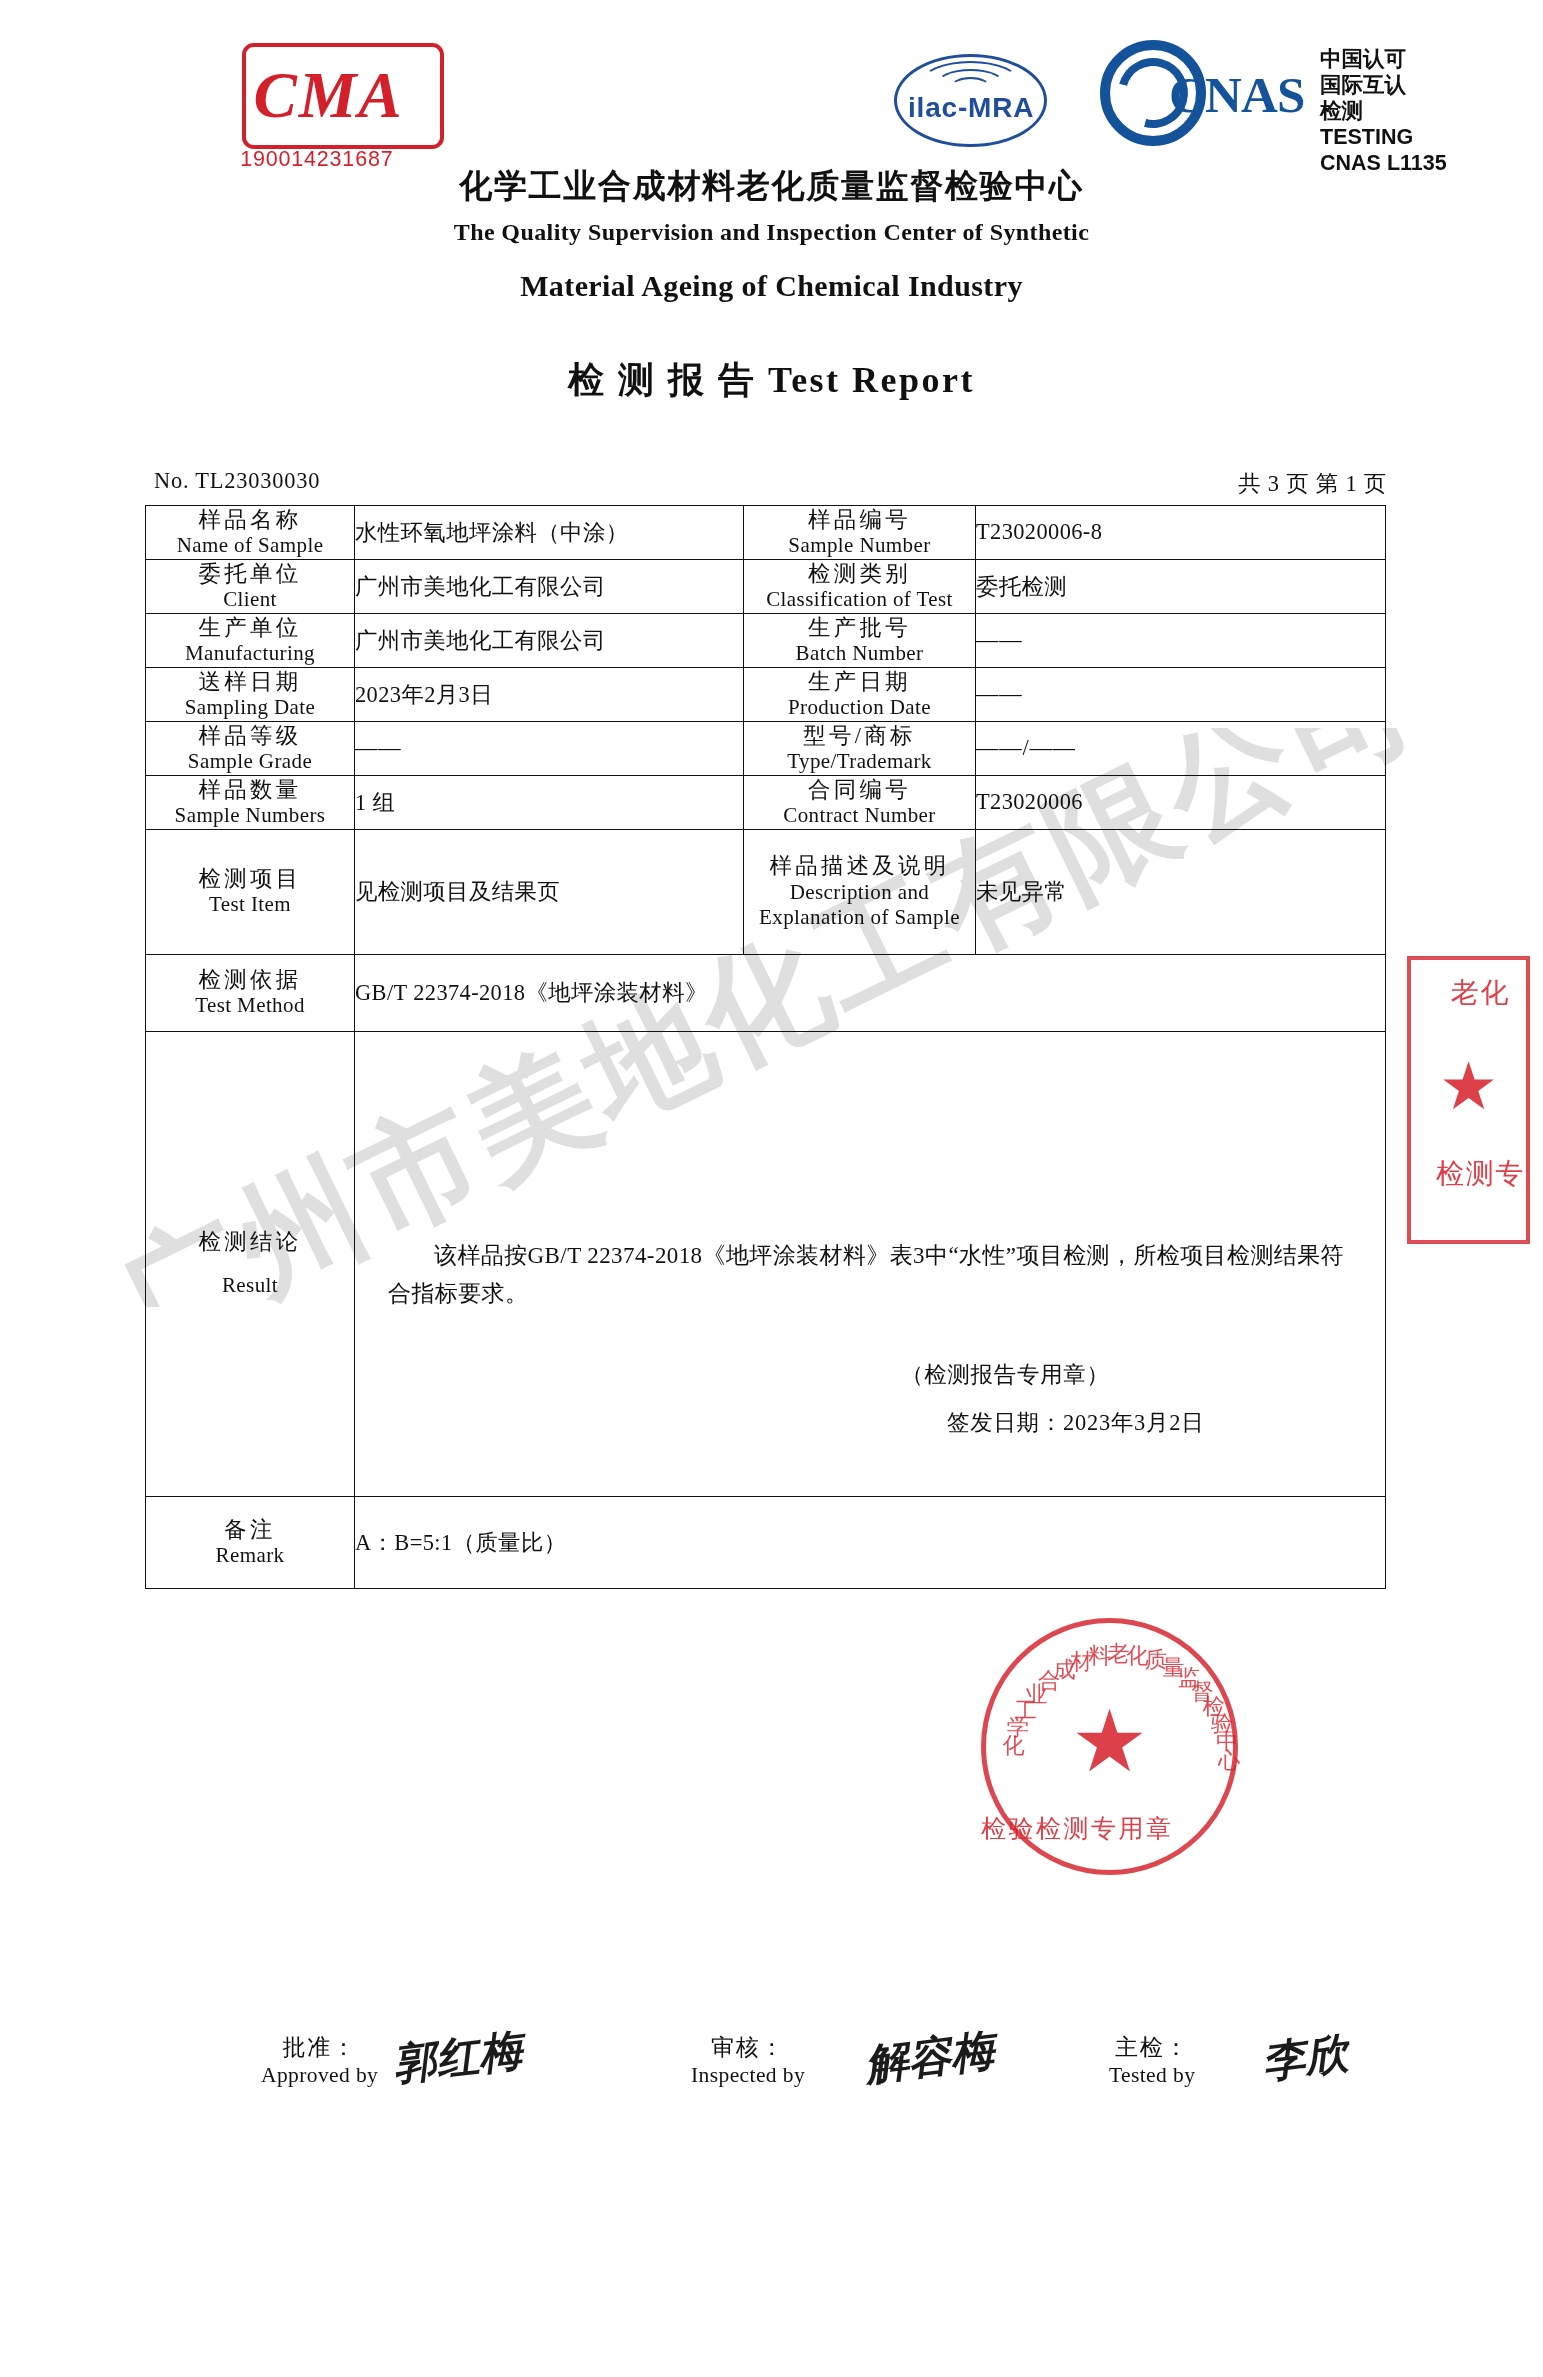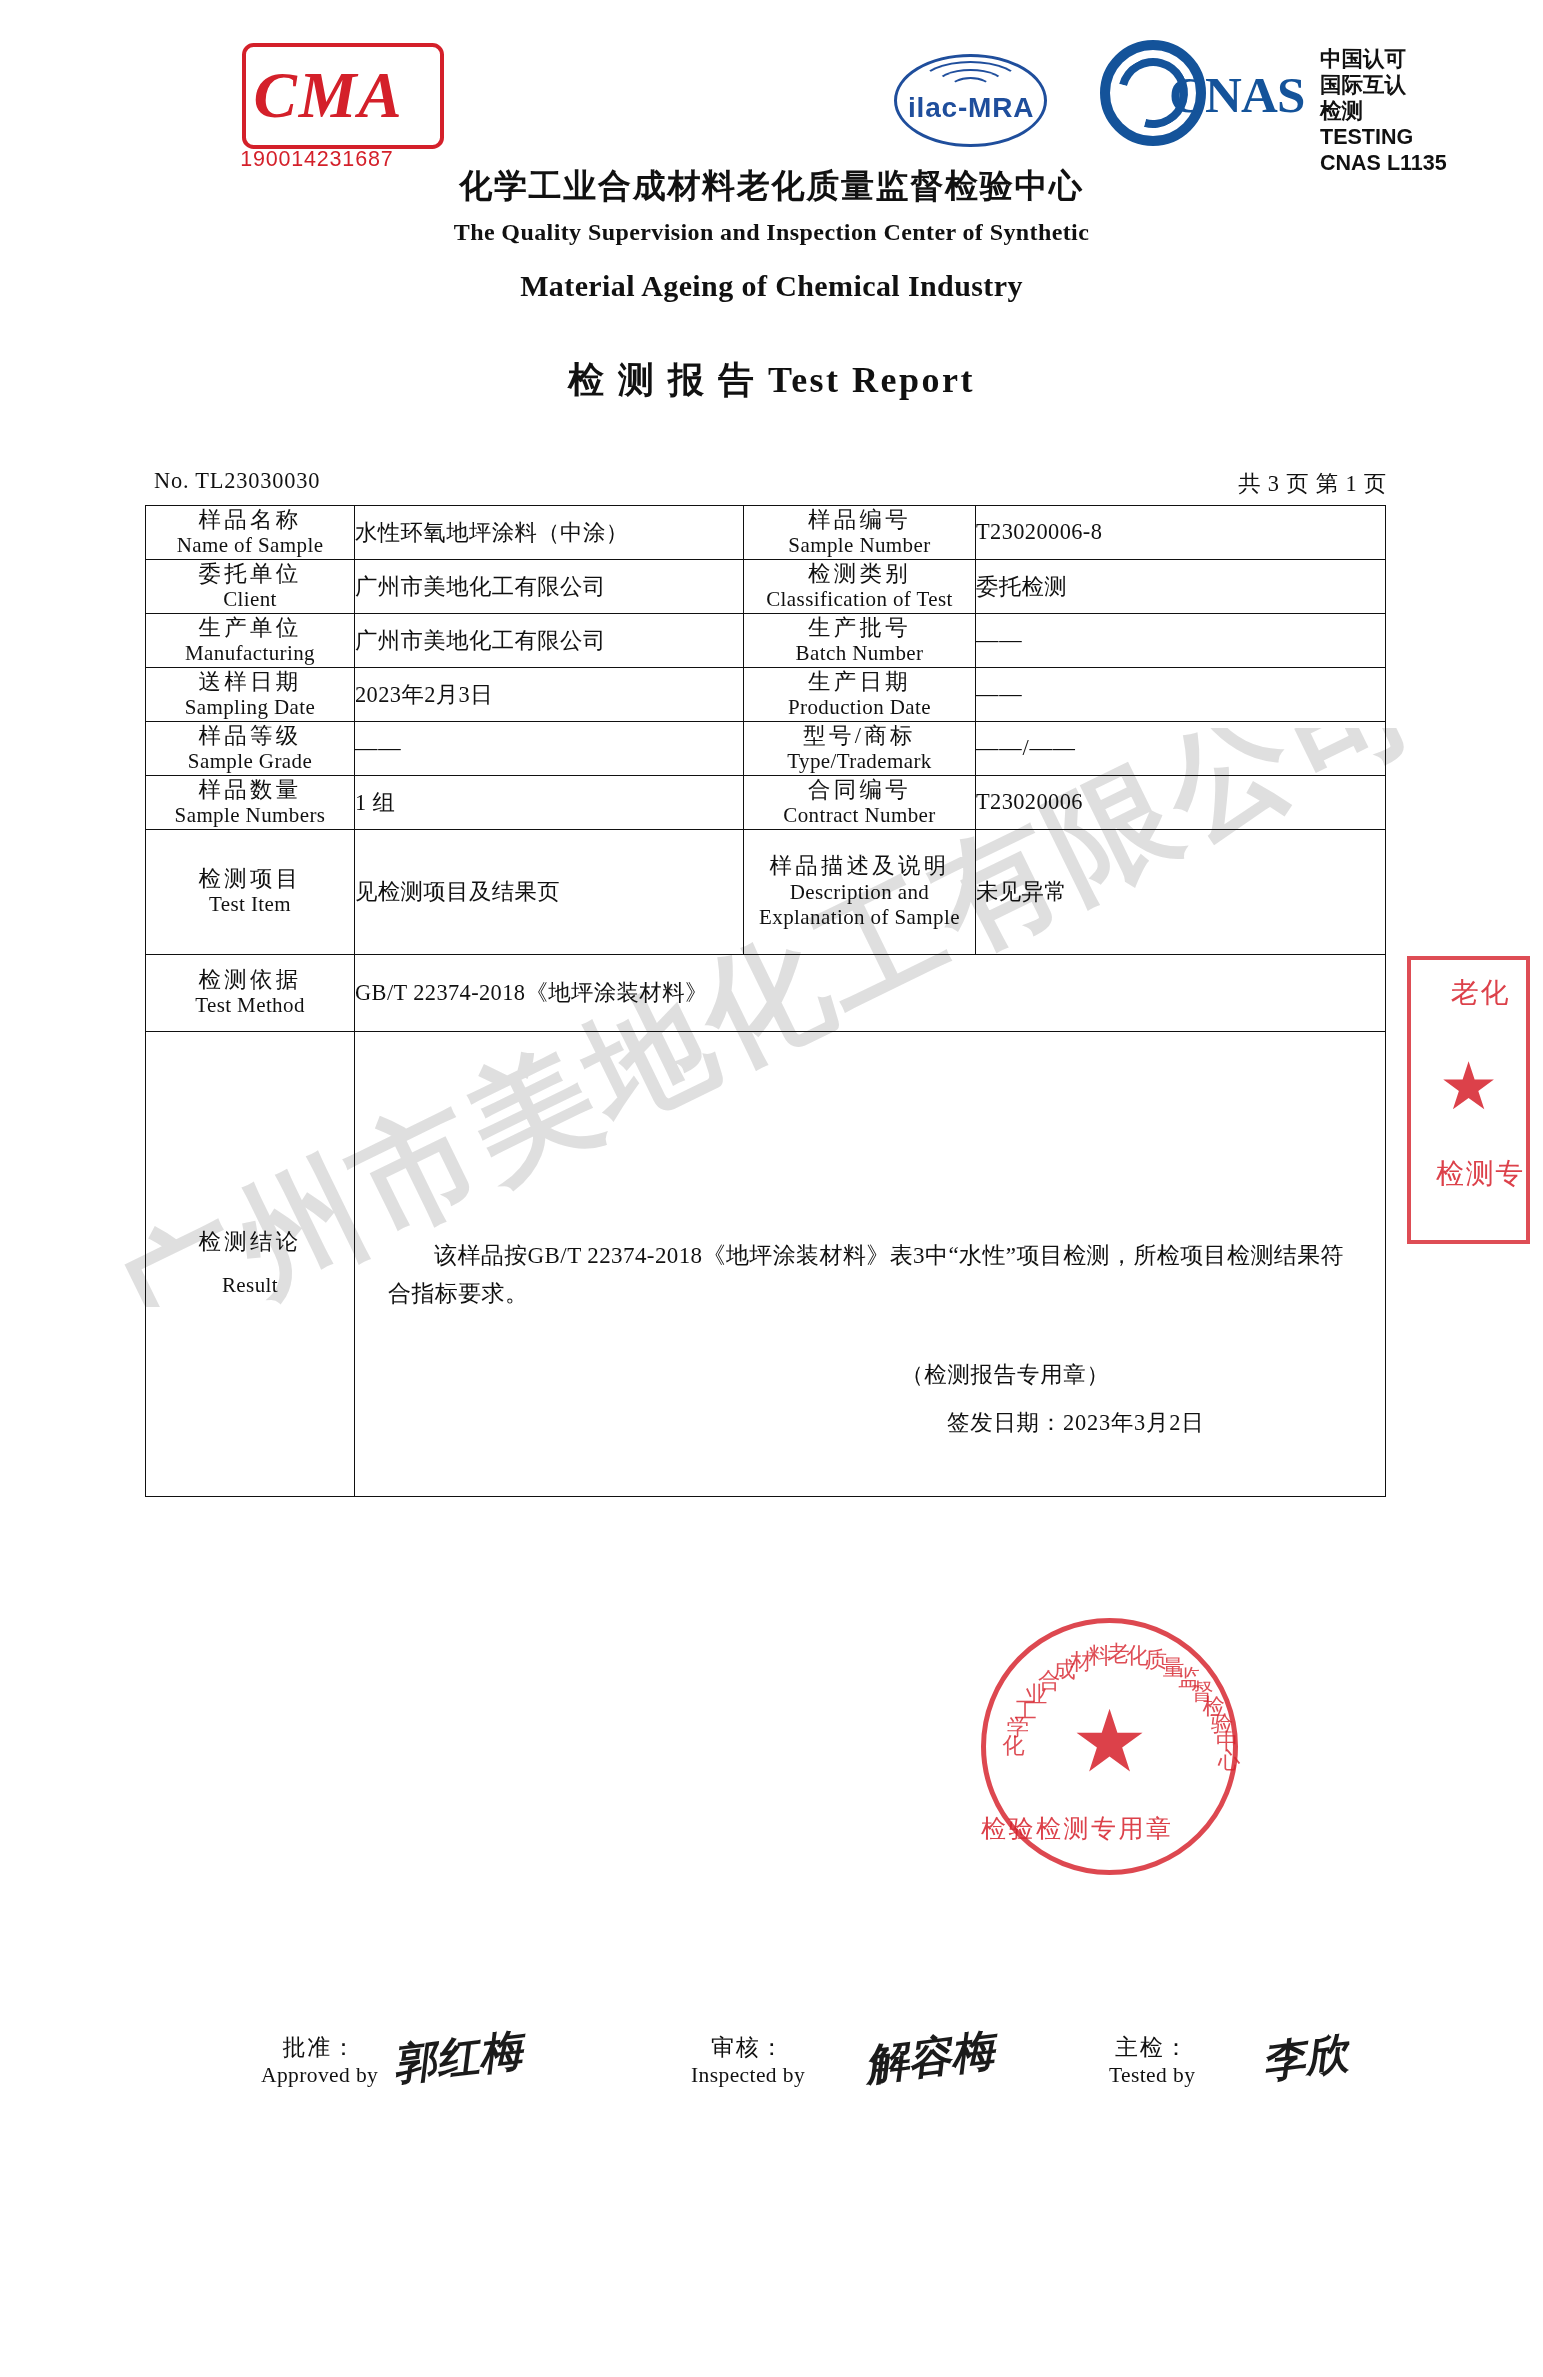--- a/index.html
+++ b/index.html
@@ -586,20 +586,27 @@
           <span class="cn">检测结论</span>
           <span class="en" style="margin-top:18px">Result</span>
         </td>
         <td class="result-cell" colspan="3">
           <div class="result-text">该样品按GB/T 22374-2018《地坪涂装材料》表3中“水性”项目检测，所检项目检测结果符合指标要求。</div>
           <div class="stamp-note">（检测报告专用章）</div>
           <div class="issue-date">签发日期：2023年3月2日</div>
         </td>
       </tr>
 
+      <tr>
+        <td class="lbl" style="height:91px">
+          <span class="cn">备注</span>
+          <span class="en">Remark</span>
+        </td>
+        <td class="val" colspan="3">A：B=5:1（质量比）</td>
+      </tr>
     </tbody>
   </table>
 
   <div class="round-stamp">
     <div class="ring"></div>
     <div class="star">★</div>
     <div class="bottom-text">检验检测专用章</div>
     <div class="arc-char" style="transform:rotate(-75deg) translate(-11.6px,-108px) rotate(75deg)">化</div>
     <div class="arc-char" style="transform:rotate(-65deg) translate(-11.6px,-108px) rotate(65deg)">学</div>
     <div class="arc-char" style="transform:rotate(-55deg) translate(-11.6px,-108px) rotate(55deg)">工</div>

